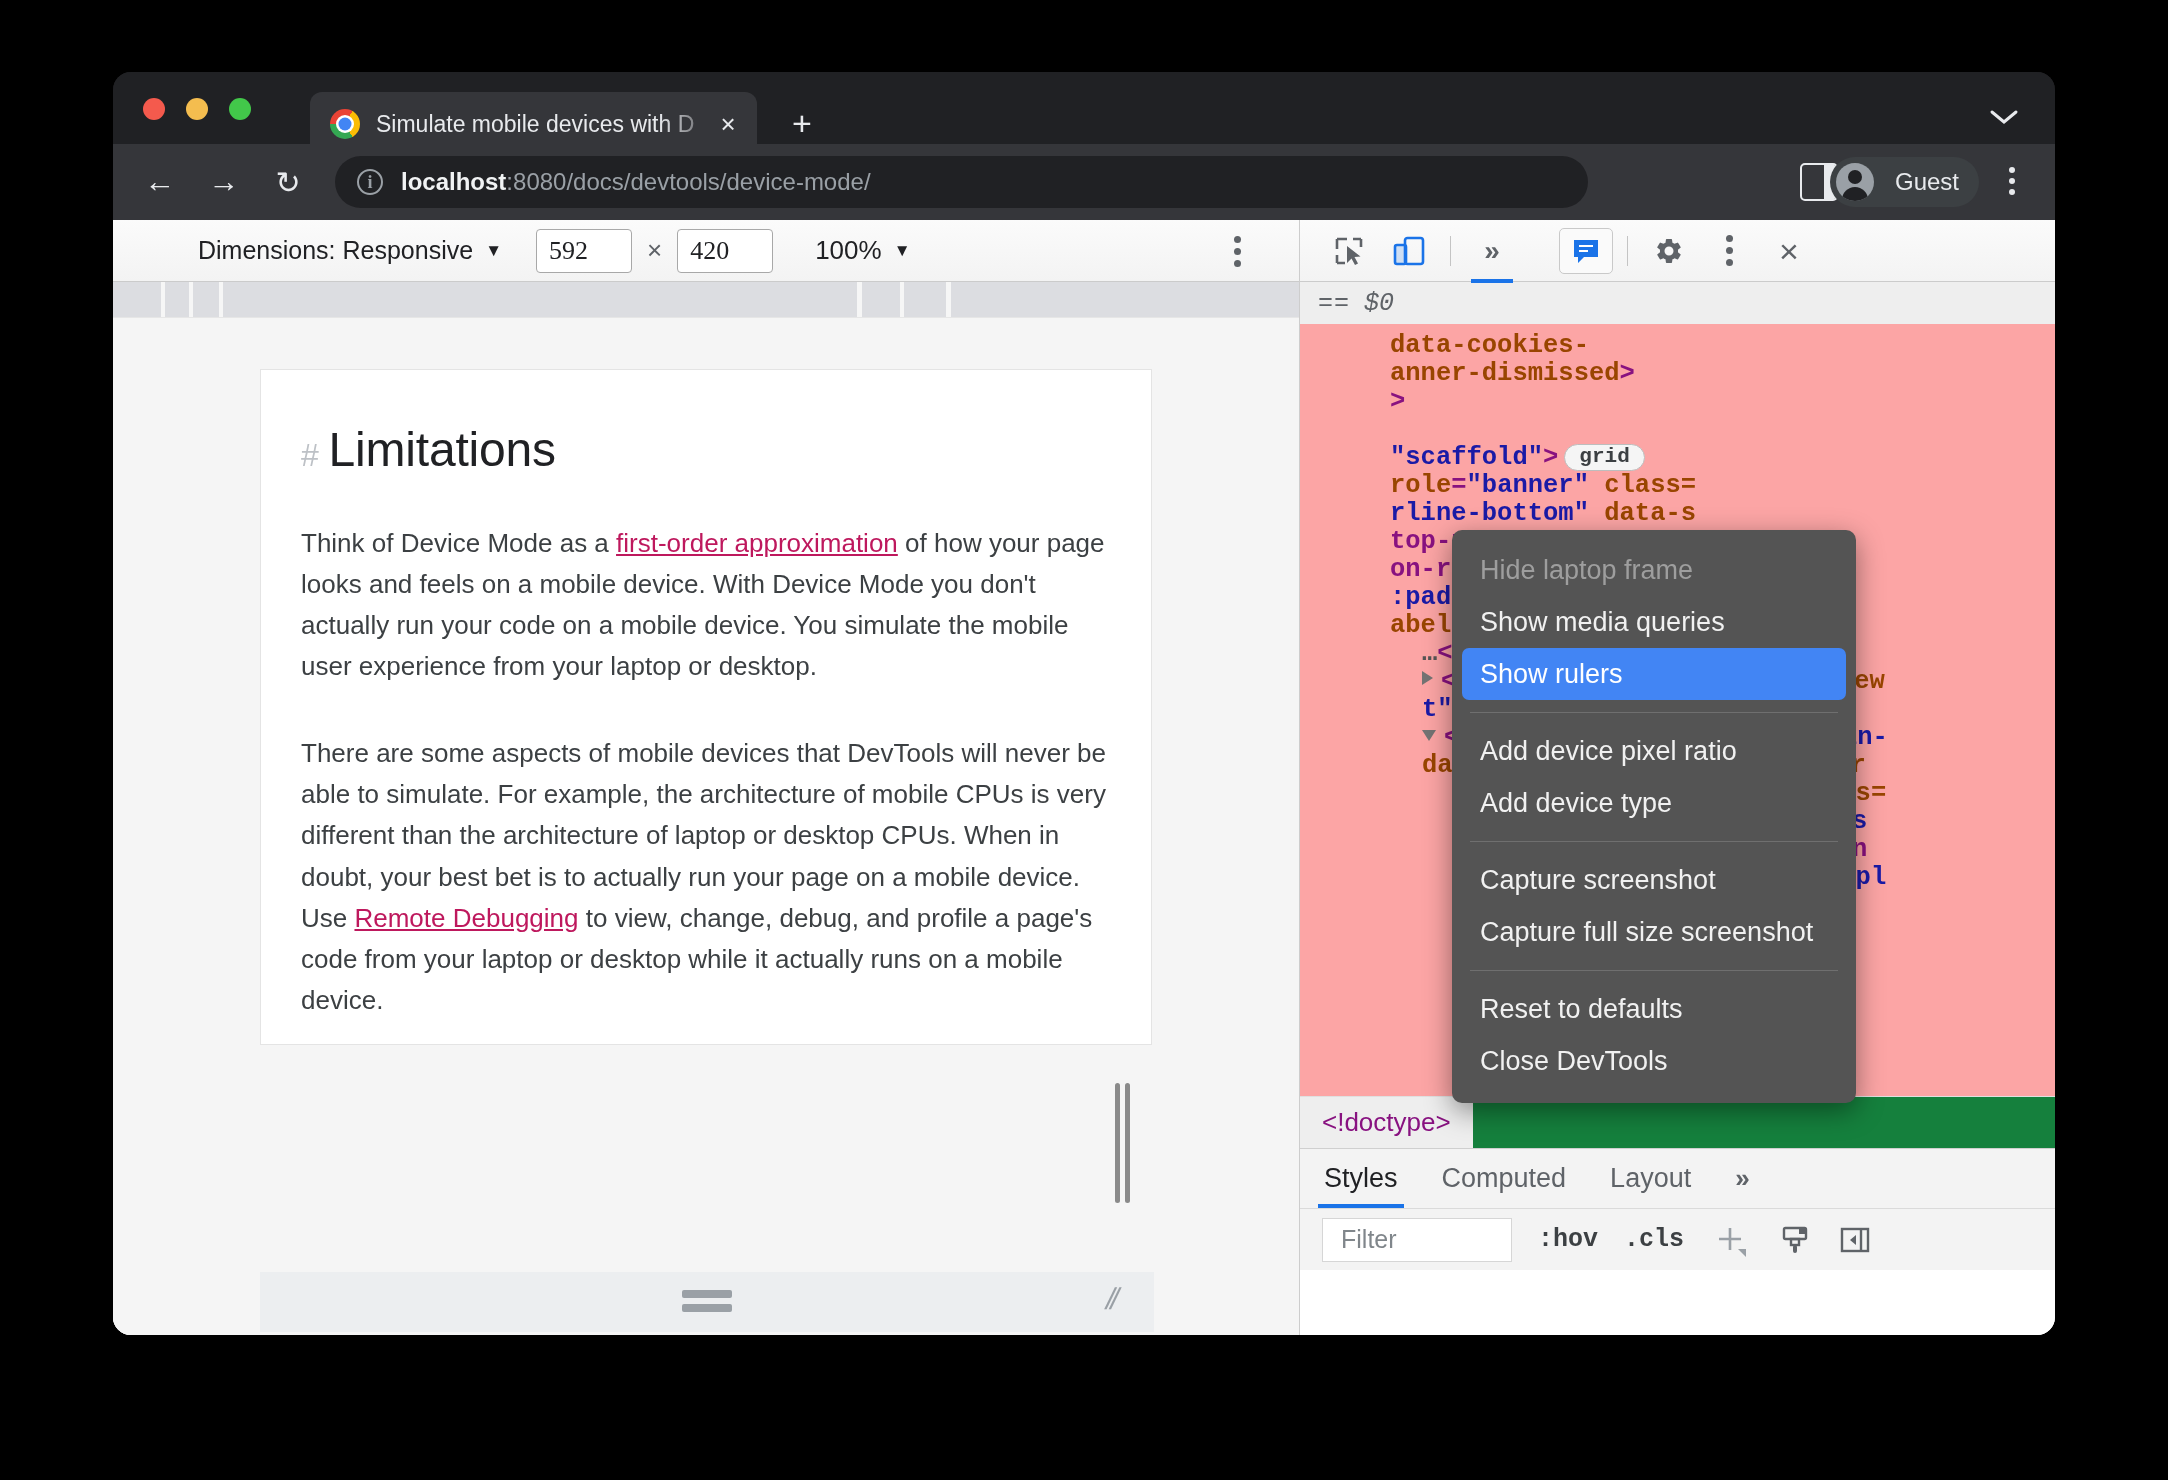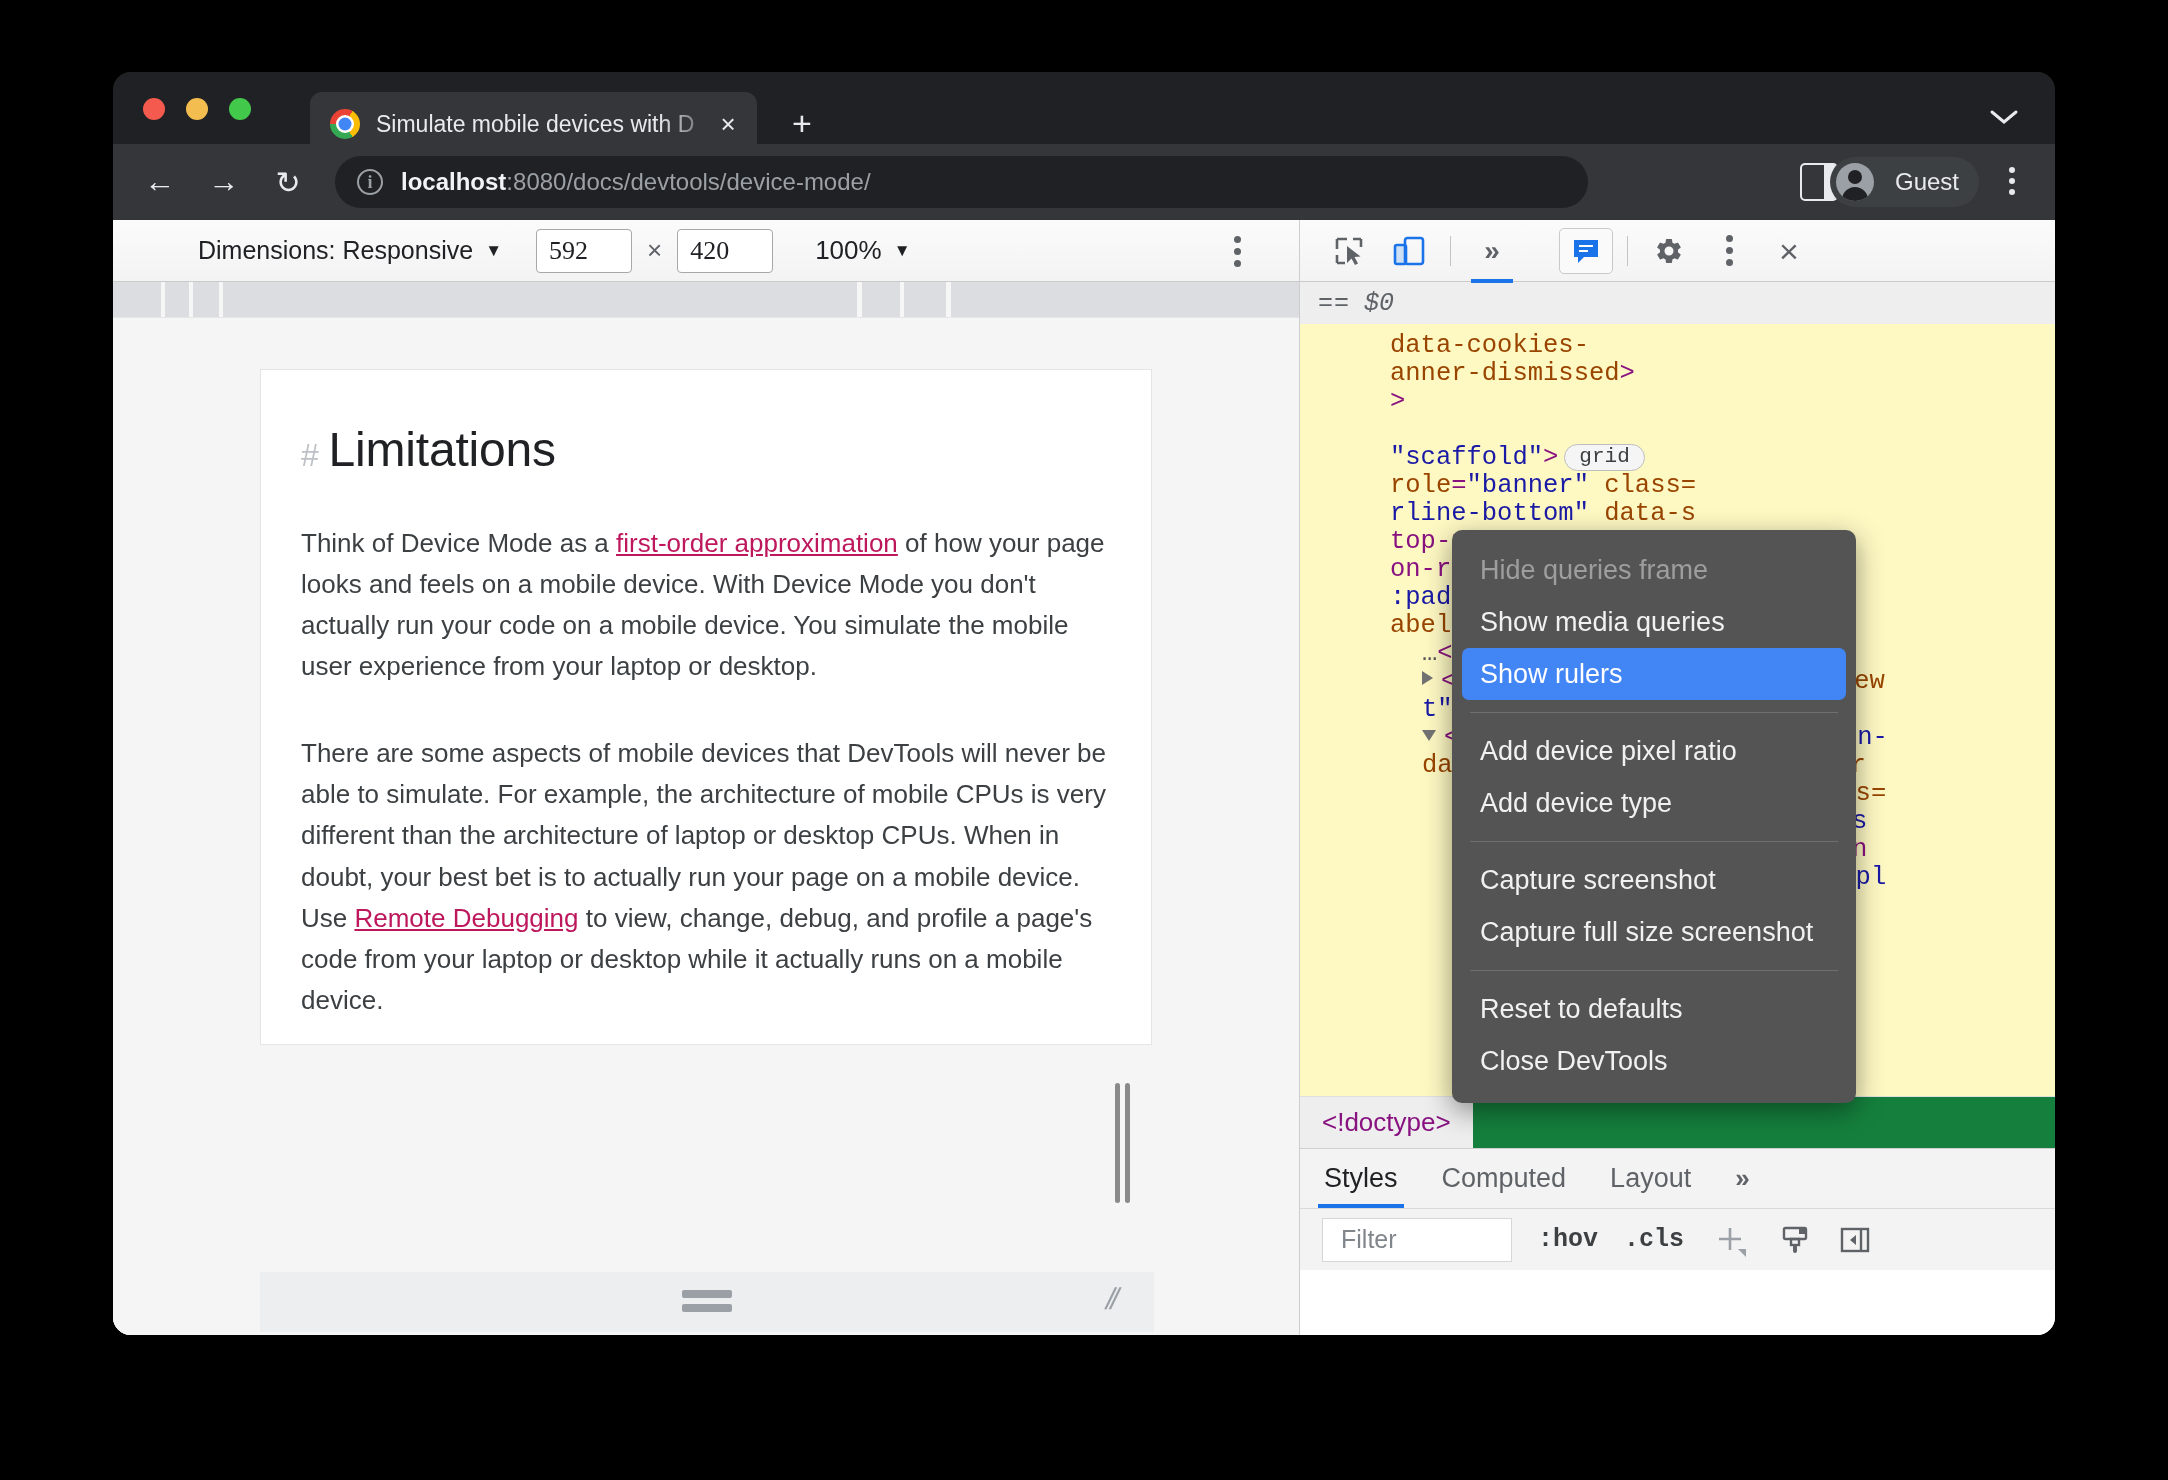--- a/index.html
+++ b/index.html
@@ -350,27 +350,28 @@
     font-size: 25px; color: #5f6368;
     padding-left: 18px; gap: 14px;
   }
   #selected-node-eq { letter-spacing: 1px; }
   #selected-node-var { font-style: italic; }
 
   
   #dom-tree {
     position: relative;
     height: 772px;
-    background: #fef9c3;
+    background: #fca5a5;
     overflow: hidden;
     font-family: "Liberation Mono", monospace;
     font-size: 25.5px;
     line-height: 1.08;
     padding: 8px 0 0 0;
     white-space: pre;
+    font-weight: bold;
   }
   .dom-line { height: 28px; padding-left: 90px; }
   .dom-line.i1 { padding-left: 122px; }
   .dom-line.i2 { padding-left: 154px; }
   .tag { color: #881280; }
   .attr { color: #994500; }
   .val { color: #1a1aa6; }
   .punct { color: #881280; }
   .ellipsis { color: #555; }
   .badge-grid {
@@ -555,21 +556,21 @@
 
       <div id="viewport-bottom-bar">
         <div id="resize-handle-bottom">
             <i></i>
             <i></i>
           </div>
         <div id="resize-handle-corner">//</div>
       </div>
 
       <div id="context-menu">
-        <div class="menu-item disabled">Hide queries frame</div>
+        <div class="menu-item disabled">Hide laptop frame</div>
         <div class="menu-item">Show media queries</div>
         <div class="menu-item selected">Show rulers</div>
         <div class="menu-separator"></div>
         <div class="menu-item">Add device pixel ratio</div>
         <div class="menu-item">Add device type</div>
         <div class="menu-separator"></div>
         <div class="menu-item">Capture screenshot</div>
         <div class="menu-item">Capture full size screenshot</div>
         <div class="menu-separator"></div>
         <div class="menu-item">Reset to defaults</div>

